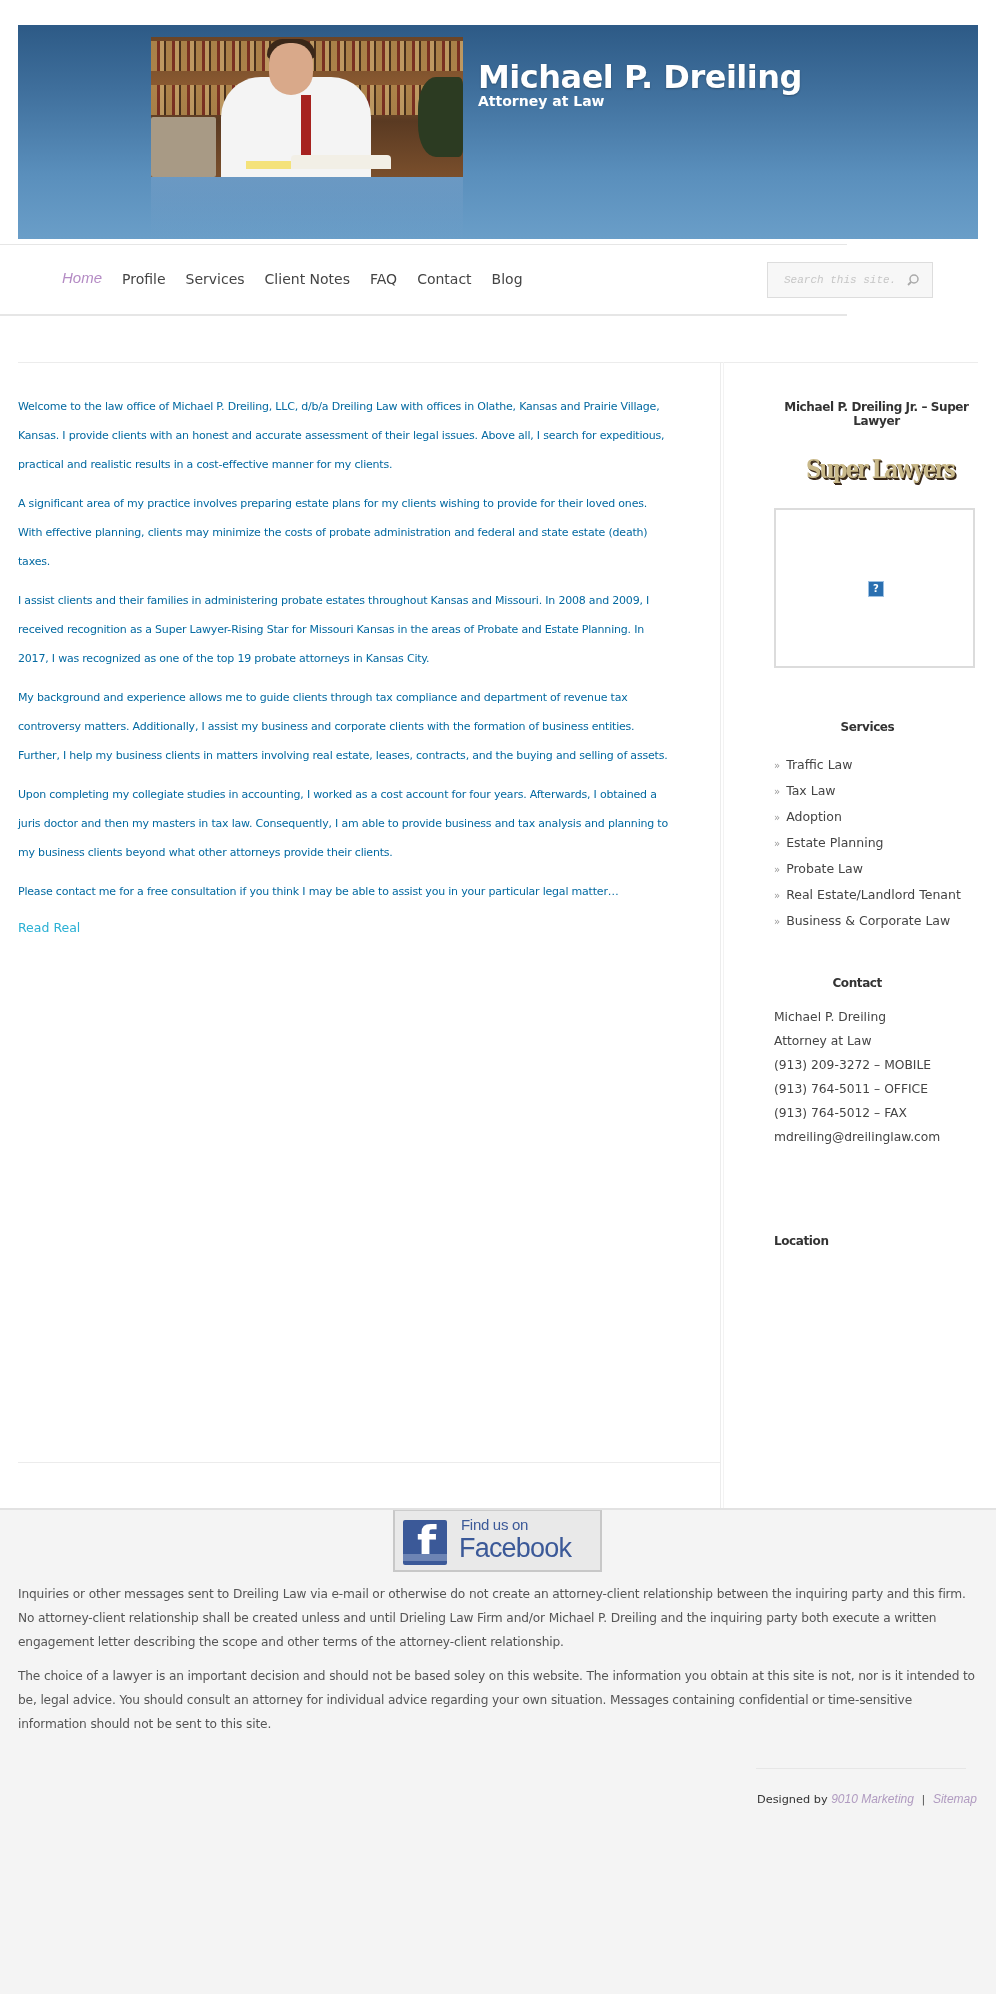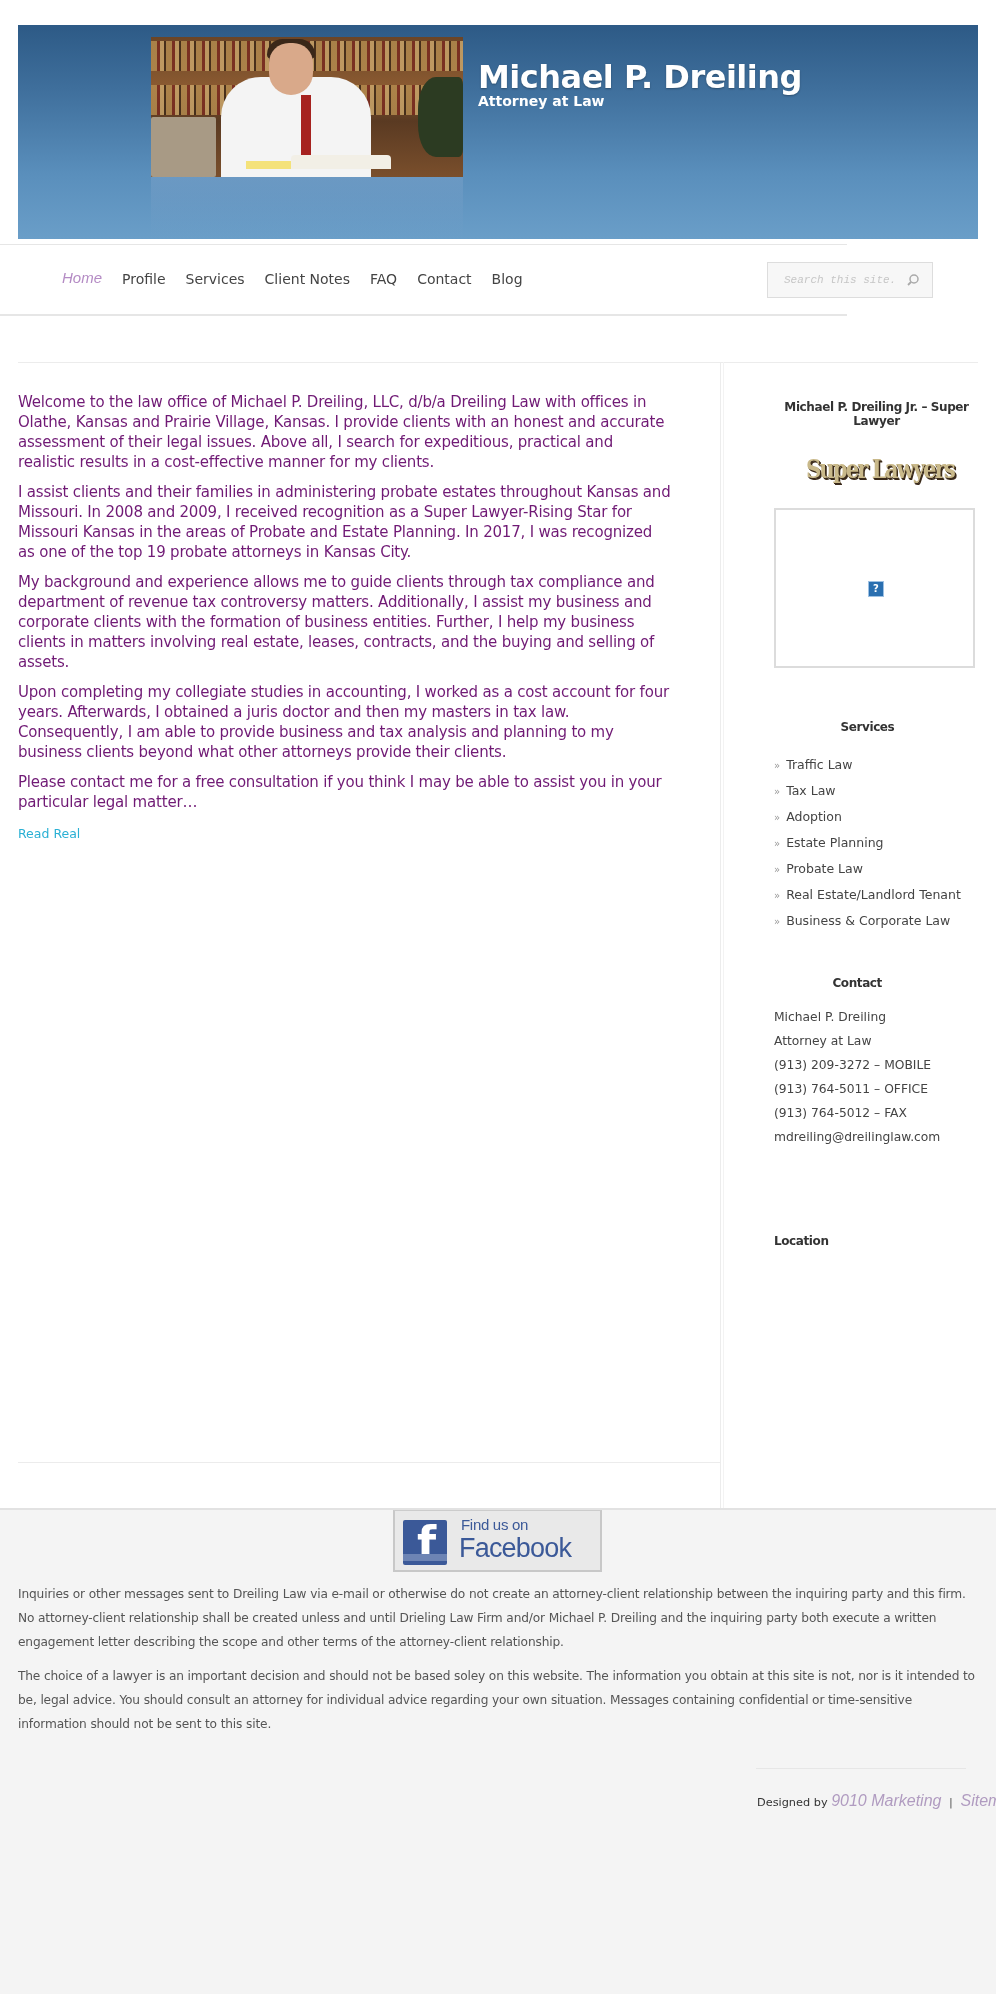--- a/index.html
+++ b/index.html
@@ -47,21 +47,21 @@
   .hr-top { position: absolute; left: 18px; top: 362px; width: 960px; height: 1px; background: #ececec; }
   .col-divider { position: absolute; left: 720px; top: 362px; width: 1px; height: 1146px; background: #ececec; }
   .col-divider2 { position: absolute; left: 723px; top: 362px; width: 1px; height: 1146px; background: #f3f3f3; }
   .hr-main-bottom { position: absolute; left: 18px; top: 1462px; width: 702px; height: 1px; background: #ececec; }
   .footer-top { position: absolute; left: 0; top: 1508px; width: 996px; height: 2px; background: #e2e2e2; }
 
   
   .main { position: absolute; left: 18px; top: 392px; width: 655px; }
   .main h1 { font-family: "Liberation Sans", sans-serif; font-style: italic; font-weight: normal; font-size: 29px;
     color: #333; letter-spacing: -0.3px; margin-bottom: 22px; }
-  .main p { font-size: 15px; line-height: 20px; color: #701a75; margin-bottom: 10px; letter-spacing: -0.2px; }
+  .main p { font-size: 11px; line-height: 29px; color: #0369a1; margin-bottom: 10px; letter-spacing: -0.2px; }
   .read-more { display: inline-block; margin-top: 4px; font-size: 12.5px; color: #2ab0d4; text-decoration: none; }
 
   
   .side { position: absolute; left: 774px; top: 400px; width: 205px; }
   .side h3 { font-size: 12px; font-weight: bold; color: #333; letter-spacing: -0.4px; text-align: center; }
   .sl-logo { margin: 26px 0 0 32px; width: 144px; height: 40px; position: relative; }
   .sl-logo span { font-family: "DejaVu Serif", serif; font-weight: bold; font-size: 26px; color: #c9b98a; letter-spacing: -2.5px;
     text-shadow: 2px 2px 0 #3a2a1a, 1px 1px 0 #3a2a1a; transform: scaleX(0.82); transform-origin: left; display: inline-block; white-space: nowrap; }
   .sl-box { margin-top: 14px; width: 201px; height: 160px; border: 2px solid #dcdcdc; position: relative; background: #fff; }
   .broken-img-icon { position: absolute; left: 92px; top: 71px; width: 16px; height: 16px; background: #2a6fb0; border: 1px solid #9ec1e3;
@@ -80,21 +80,21 @@
     border: 2px solid #c8c8c8; border-top: 1px solid #ccc; }
   .fb-square { position: absolute; left: 8px; top: 9px; width: 44px; height: 45px; background: #3b5998; border-radius: 2px; overflow: hidden; }
   .fb-square .f { position: absolute; left: 14px; top: 1px; color: #fff; font-family: "DejaVu Sans", sans-serif; font-weight: bold; font-size: 44px; line-height: 44px; }
   .fb-square .stripe { position: absolute; left: 0; bottom: 4px; width: 44px; height: 7px; background: #6d84b4; }
   .fb-find { position: absolute; left: 66px; top: 5px; color: #3b5998; font-size: 15px; font-family: "Liberation Sans", sans-serif; letter-spacing: -0.3px; }
   .fb-facebook { position: absolute; left: 64px; top: 22px; color: #3b5998; font-size: 27px; font-family: "Liberation Sans", sans-serif; letter-spacing: -0.8px; }
   .disclaimer { position: absolute; left: 18px; top: 1582px; width: 962px; }
   .disclaimer p { font-size: 12.2px; line-height: 24px; color: #555; margin-bottom: 10px; letter-spacing: -0.15px; }
   .credit-rule { position: absolute; left: 756px; top: 1768px; width: 210px; height: 1px; background: #e6e6e6; }
   .credit { position: absolute; left: 757px; top: 1792px; font-size: 11.3px; color: #333; white-space: nowrap; }
-  .credit a { font-family: "Liberation Sans", sans-serif; font-style: italic; color: #b09bc0; text-decoration: none; font-size: 16px; }
+  .credit a { font-family: "Liberation Sans", sans-serif; font-style: italic; color: #b09bc0; text-decoration: none; font-size: 12px; }
   .credit .sep { color: #555; margin: 0 4px; }
 </style>
 </head>
 <body>
 
 <div class="top-white"></div>
 
 <div class="banner">
   <div class="photo">
     <div class="shelf" style="top:4px"></div>
@@ -132,20 +132,21 @@
   </div>
 </div>
 
 <div class="hr-top"></div>
 <div class="col-divider"></div>
 <div class="col-divider2"></div>
 <div class="hr-main-bottom"></div>
 
 <div class="main">
   <p>Welcome to the law office of Michael P. Dreiling, LLC, d/b/a Dreiling Law with offices in Olathe, Kansas and Prairie Village, Kansas.  I provide clients with an honest and accurate assessment of their legal issues.  Above all, I search for expeditious, practical and realistic results in a cost-effective manner for my clients.</p>
+  <p>A significant area of my practice involves preparing estate plans for my clients wishing to provide for their loved ones.  With effective planning, clients may minimize the costs of probate administration and federal and state estate (death) taxes.</p>
   <p>I assist clients and their families in administering probate estates throughout Kansas and Missouri.  In 2008 and 2009, I received recognition as a Super Lawyer-Rising Star for Missouri Kansas in the areas of Probate and Estate Planning.  In 2017, I was recognized as one of the top 19 probate attorneys in Kansas City.</p>
   <p>My background and experience allows me to guide clients through tax compliance and department of revenue tax controversy matters.  Additionally, I assist my business and corporate clients with the formation of business entities.  Further, I help my business clients in matters involving real estate, leases, contracts, and the buying and selling of assets.</p>
   <p>Upon completing my collegiate studies in accounting, I worked as a cost account for four years.  Afterwards, I obtained a juris doctor and then my masters in tax law.  Consequently, I am able to provide business and tax analysis and planning to my business clients beyond what other attorneys provide their clients.</p>
   <p>Please contact me for a free consultation if you think I may be able to assist you in your particular legal matter…</p>
   <a href="#" class="read-more">Read Real</a>
 </div>
 
 <aside class="side">
   <h3>Michael P. Dreiling Jr. – Super Lawyer</h3>
   <div class="sl-logo">

